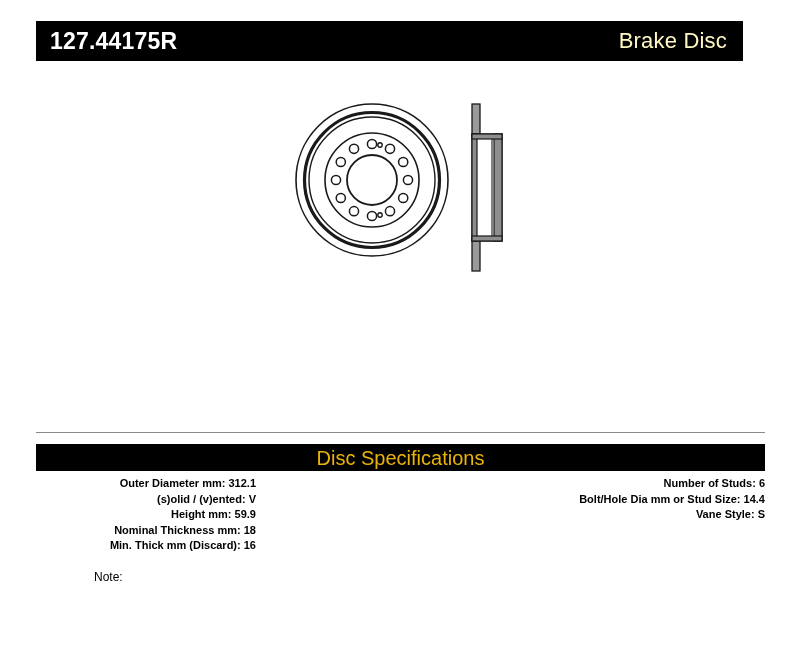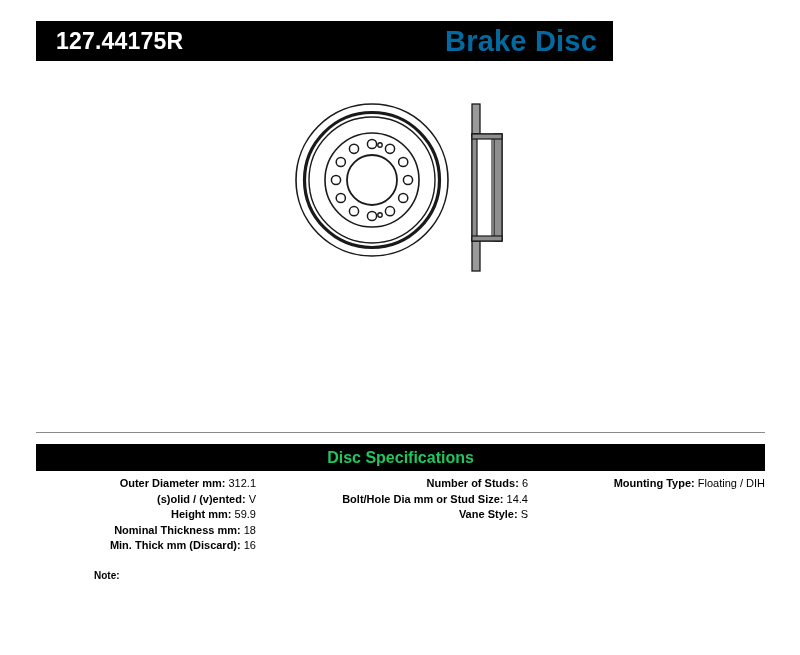--- a/index.html
+++ b/index.html
@@ -14,40 +14,40 @@
     font-family: "Liberation Sans", sans-serif;
     color: #000000;
     overflow: hidden;
   }
 
   
   .header-bar {
     position: absolute;
     left: 36px;
     top: 21px;
-    width: 577px;
+    width: 707px;
     height: 40px;
     background: #000000;
     display: flex;
     align-items: center;
     justify-content: space-between;
     box-sizing: border-box;
-    padding: 0 16px 0 20px;
+    padding: 0 16px 0 14px;
   }
   .header-part-number {
     color: #ffffff;
     font-size: 23px;
     font-weight: bold;
     letter-spacing: 0.2px;
     line-height: 1;
   }
   .header-title {
-    color: #0369a1;
-    font-size: 29px;
-    font-weight: bold;
+    color: #fef9c3;
+    font-size: 22px;
+    font-weight: normal;
     letter-spacing: 0.2px;
     line-height: 1;
   }
 
   
   .drawing-area {
     position: absolute;
     left: 36px;
     top: 80px;
     width: 729px;
@@ -84,23 +84,23 @@
     left: 36px;
     top: 444px;
     width: 729px;
     height: 27px;
     background: #000000;
     display: flex;
     align-items: center;
     justify-content: center;
   }
   .specs-bar-title {
-    color: #22c55e;
-    font-size: 16px;
-    font-weight: bold;
+    color: #eab308;
+    font-size: 20px;
+    font-weight: normal;
     line-height: 1;
   }
 
   
   .specs-body {
     position: absolute;
     left: 36px;
     top: 476px;
     width: 729px;
     display: flex;
@@ -117,34 +117,34 @@
 
   .spec-row {
     display: block;
     text-align: right;
     font-size: 11px;
     font-weight: bold;
     line-height: 15.5px;
     white-space: nowrap;
   }
   .spec-label { font-weight: bold; }
-  .spec-value { font-weight: normal; }
+  .spec-value { font-weight: bold; }
 
   
   .note-row {
     position: absolute;
     left: 36px;
     top: 570px;
     width: 300px;
     display: flex;
     align-items: baseline;
   }
   .note-label {
-    font-size: 10px;
-    font-weight: bold;
+    font-size: 12px;
+    font-weight: normal;
     margin-left: 58px;
   }
   .note-value {
     font-size: 12px;
     font-weight: bold;
     margin-left: 6px;
   }
 </style>
 </head>
 <body>
@@ -253,25 +253,19 @@
     <div class="spec-row">
       <span class="spec-label">Bolt/Hole Dia mm or Stud Size:</span>
       <span class="spec-value">14.4</span>
     </div>
     <div class="spec-row">
       <span class="spec-label">Vane Style:</span>
       <span class="spec-value">S</span>
     </div>
   </div>
 
-  <div class="spec-col spec-col-right">
-    <div class="spec-row">
-      <span class="spec-label">Mounting Type:</span>
-      <span class="spec-value">Floating / DIH</span>
-    </div>
-  </div>
 
 </div>
 
 <div class="note-row">
   <span class="note-label">Note:</span>
   <span class="note-value"></span>
 </div>
 
 </body></html>

